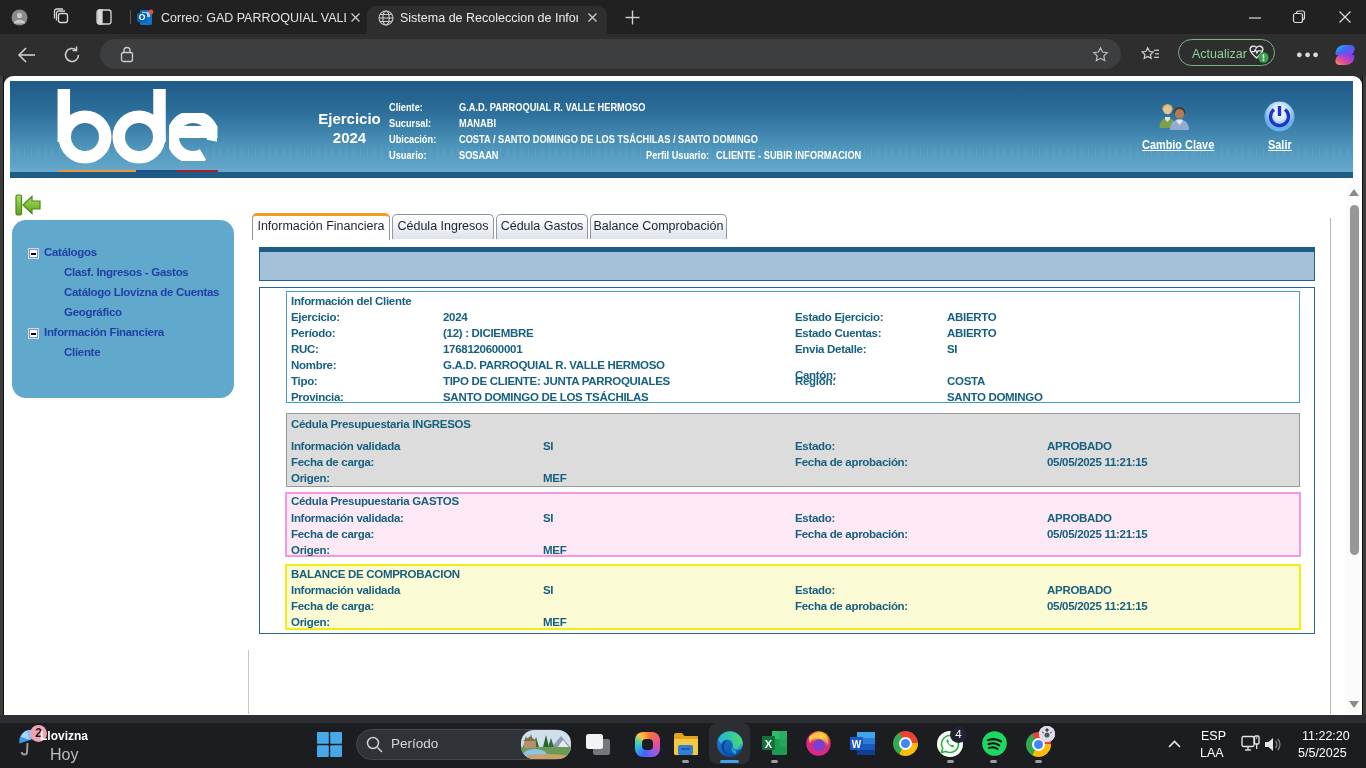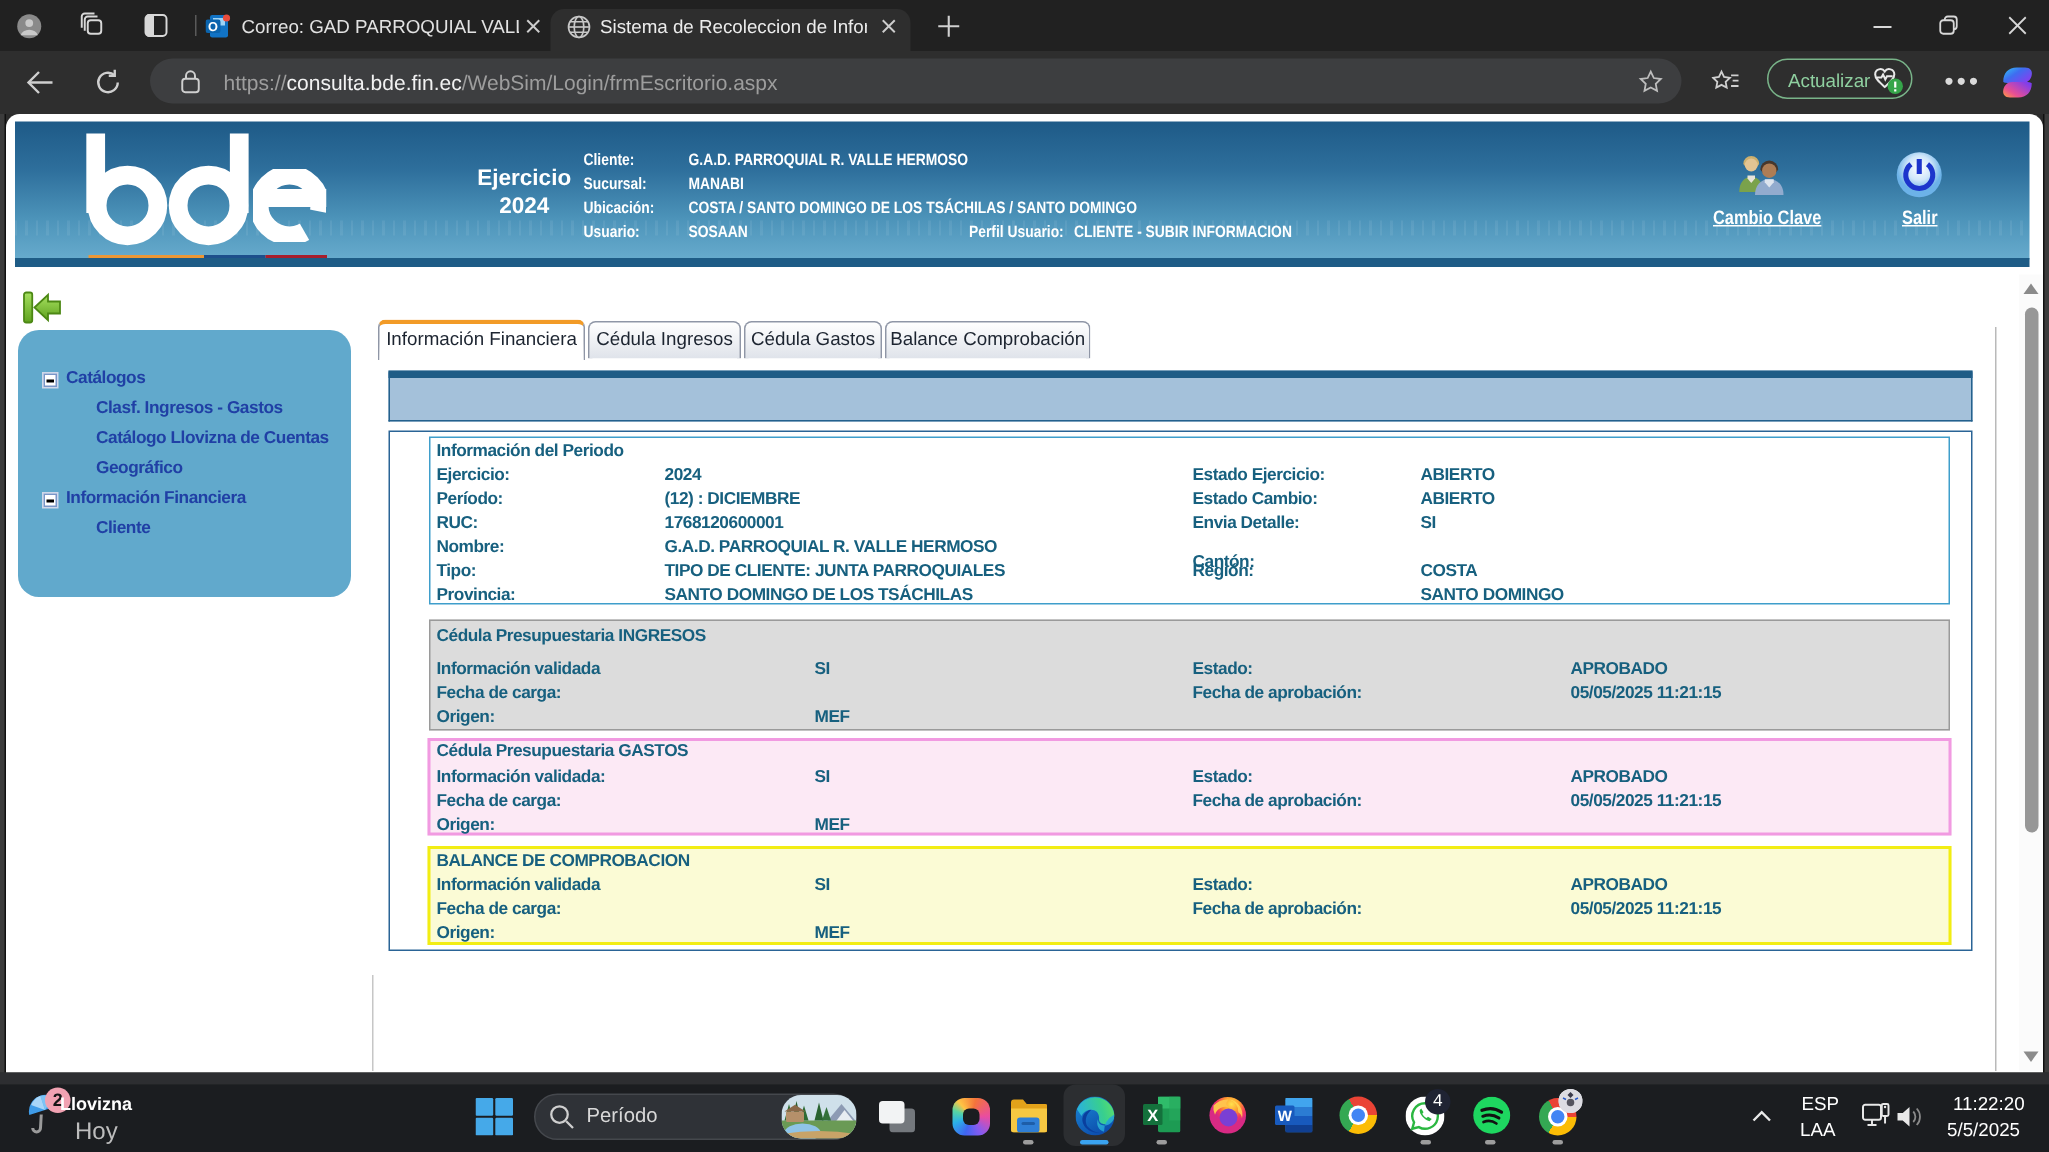--- a/index.html
+++ b/index.html
@@ -132,21 +132,20 @@
 
 <svg class="abs" style="left:62px;top:45px" width="20" height="20" viewBox="0 0 20 20" fill="none" stroke="#cfcfcf" stroke-width="1.6">
       <path d="M16.5 10 a6.5 6.5 0 1 1 -2.2-4.9"></path>
       <path d="M14.5 1.5 v4 h-4" fill="none"></path>
     </svg>
 
 <svg class="abs" style="left:120px;top:46px" width="14" height="17" viewBox="0 0 14 17" fill="none" stroke="#cfcfcf" stroke-width="1.3">
       <rect x="1.5" y="6.5" width="11" height="9" rx="2"></rect>
       <path d="M4 6.5 V4.5 a3 3 0 0 1 6 0 V6.5"></path>
     </svg>
-<div class="abs" style="left:149px;top:47px;font-size:14px;color:#9d9d9d">https://<span style="color:#f2f2f2">consulta.bde.fin.ec</span>/WebSim/Login/frmEscritorio.aspx</div>
 
 <svg class="abs" style="left:1092px;top:46px" width="17" height="17" viewBox="0 0 24 24" fill="none" stroke="#bdbdbd" stroke-width="1.7">
       <path d="M12 2.5 l2.9 6 6.6.9 -4.8 4.6 1.2 6.5 -5.9-3.1 -5.9 3.1 1.2-6.5 -4.8-4.6 6.6-.9z"></path>
     </svg>
 
 <svg class="abs" style="left:1141px;top:46px" width="19" height="17" viewBox="0 0 26 24" fill="none" stroke="#cfcfcf" stroke-width="1.7">
       <path d="M9 2.5 l2.4 5 5.5.8 -4 3.8 1 5.4 -4.9-2.6 -4.9 2.6 1-5.4 -4-3.8 5.5-.8z"></path>
       <line x1="18" y1="6" x2="25" y2="6"></line>
       <line x1="19.5" y1="11" x2="25" y2="11"></line>
       <line x1="18" y1="16" x2="25" y2="16"></line>
@@ -279,28 +278,28 @@
 
 <div class="tab" style="left:392px;width:102px">Cédula Ingresos</div>
 <div class="tab" style="left:496px;width:92px">Cédula Gastos</div>
 <div class="tab" style="left:590px;width:137px">Balance Comprobación</div>
 <div id="tabactive">Información Financiera</div>
 
 <div id="bluebar"></div>
 <div id="outerbox"></div>
 
 <div id="clientbox"></div>
-<div class="ptext" style="left:291px;top:295px">Información del Periodo</div>
+<div class="ptext" style="left:291px;top:295px">Información del Cliente</div>
 <div class="ptext" style="left:291px;top:311px">Ejercicio:</div>
     <div class="ptext" style="left:443px;top:311px">2024</div>
     <div class="ptext" style="left:795px;top:311px">Estado Ejercicio:</div>
     <div class="ptext" style="left:947px;top:311px">ABIERTO</div>
 <div class="ptext" style="left:291px;top:327px">Período:</div>
     <div class="ptext" style="left:443px;top:327px">(12) : DICIEMBRE</div>
-    <div class="ptext" style="left:795px;top:327px">Estado Cambio:</div>
+    <div class="ptext" style="left:795px;top:327px">Estado Cuentas:</div>
     <div class="ptext" style="left:947px;top:327px">ABIERTO</div>
 <div class="ptext" style="left:291px;top:343px">RUC:</div>
     <div class="ptext" style="left:443px;top:343px">1768120600001</div>
     <div class="ptext" style="left:795px;top:343px">Envia Detalle:</div>
     <div class="ptext" style="left:947px;top:343px">SI</div>
 <div class="ptext" style="left:291px;top:359px">Nombre:</div>
     <div class="ptext" style="left:443px;top:359px">G.A.D. PARROQUIAL R. VALLE HERMOSO</div>
 <div class="ptext" style="left:291px;top:375px">Tipo:</div>
     <div class="ptext" style="left:443px;top:375px">TIPO DE CLIENTE: JUNTA PARROQUIALES</div>
     <div class="ptext" style="left:795px;top:375px">Región:</div>

